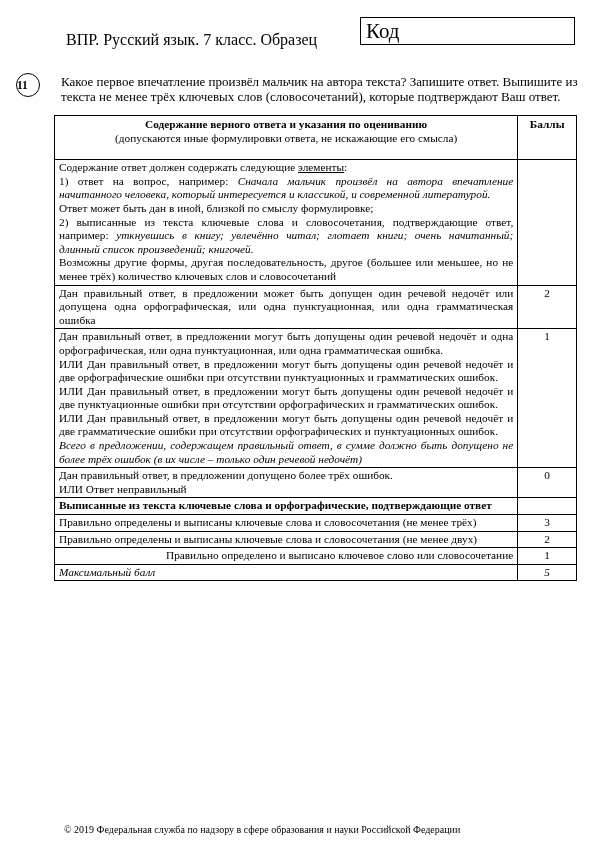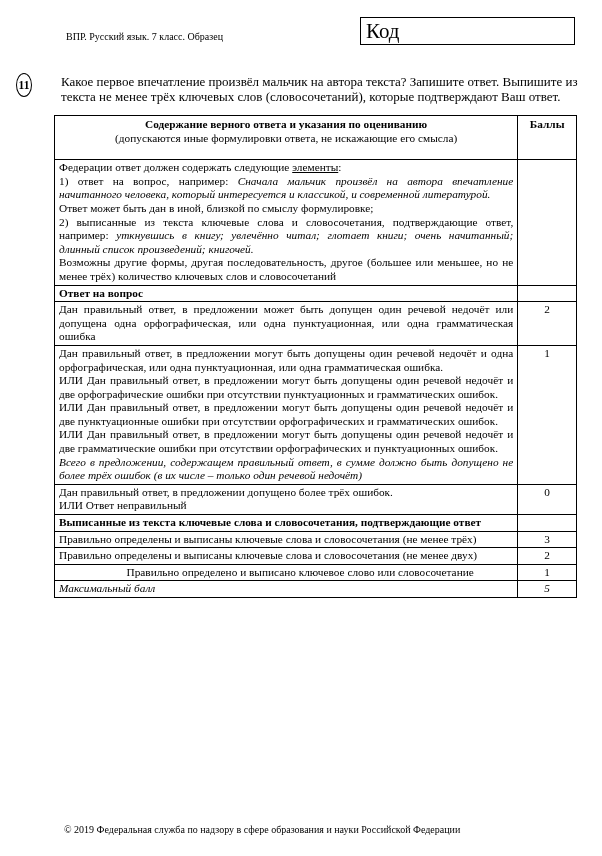--- a/index.html
+++ b/index.html
@@ -1,24 +1,24 @@
 <!DOCTYPE html>
 <html><head>
 <meta charset="utf-8">
 <style>
   html, body { margin:0; padding:0; background:#ffffff; }
   body { width:602px; height:856px; position:relative; overflow:hidden;
          font-family:"Liberation Serif","DejaVu Serif",serif; color:#000; }
-  .hdr-title { position:absolute; left:66px; top:31px; font-size:10px; }
+  .hdr-title { position:absolute; left:66px; top:31px; font-size:16px; }
   .code-box { position:absolute; left:360px; top:17px; width:215px; height:28px;
               border:1.6px solid #000; box-sizing:border-box; }
   .code-box span { position:absolute; left:5px; top:0px; font-size:21px; color:#000000; line-height:26px; }
-  .qnum { position:absolute; left:16px; top:73px; width:16px; height:24px; border:1.3px solid #000;
+  .qnum { position:absolute; left:16px; top:73px; width:24px; height:24px; border:1.3px solid #000;
           border-radius:50%; box-sizing:border-box; font-weight:bold; font-size:11.5px;
-          text-align:center; line-height:22px; }
+          text-align:left; line-height:22px; }
   .question { position:absolute; left:61px; top:74px; width:520px; font-size:13px; line-height:15px; }
   table.grid { position:absolute; left:54px; top:115px; width:523px; border-collapse:collapse;
                font-size:11.3px; line-height:13.6px; }
   table.grid td, table.grid th { border:1.2px solid #000; padding:1px 4px 1px 4px; vertical-align:top; }
   table.grid th { font-weight:bold; text-align:center; padding-top:2px; padding-bottom:14px; }
   .col-main { width:455px; text-align:justify; }
   .col-score { width:51px; text-align:center; }
   .hdr-sub { font-weight:normal; }
   .section td.col-main { font-weight:bold; }
   .it { font-style:italic; }
@@ -43,33 +43,29 @@
       <tr>
     <th class="col-main" style="text-align:center;">
       <span class="line">Содержание верного ответа и указания по оцениванию</span>
       <span class="line hdr-sub">(допускаются иные формулировки ответа, не искажающие его смысла)</span>
     </th>
     <th class="col-score">Баллы</th>
   </tr>
 
   <tr>
     <td class="col-main">
-      <span class="line"><span>Федерации ответ должен содержать следующие </span><span class="u">элементы</span><span>:</span></span>
+      <span class="line"><span>Содержание ответ должен содержать следующие </span><span class="u">элементы</span><span>:</span></span>
       <span class="line"><span>1) ответ на вопрос, например: </span><span class="it">Сначала мальчик произвёл на автора впечатление начитанного человека, который интересуется и классикой, и современной литературой.</span></span>
       <span class="line">Ответ может быть дан в иной, близкой по смыслу формулировке;</span>
       <span class="line"><span>2) выписанные из текста ключевые слова и словосочетания, подтверждающие ответ, например: </span><span class="it">уткнувшись в книгу; увлечённо читал; глотает книги; очень начитанный; длинный список произведений; книгочей.</span></span>
       <span class="line">Возможны другие формы, другая последовательность, другое (большее или меньшее, но не менее трёх) количество ключевых слов и словосочетаний</span>
     </td>
     <td class="col-score"></td>
   </tr>
 
-  <tr class="section">
-    <td class="col-main">Ответ на вопрос</td>
-    <td class="col-score"></td>
-  </tr>
 
   <tr>
     <td class="col-main">Дан правильный ответ, в предложении может быть допущен один речевой недочёт или допущена одна орфографическая, или одна пунктуационная, или одна грамматическая ошибка</td>
     <td class="col-score">2</td>
   </tr>
 
   <tr>
     <td class="col-main">
       <span class="line">Дан правильный ответ, в предложении могут быть допущены один речевой недочёт и одна орфографическая, или одна пунктуационная, или одна грамматическая ошибка.</span>
       <span class="line">ИЛИ Дан правильный ответ, в предложении могут быть допущены один речевой недочёт и две орфографические ошибки при отсутствии пунктуационных и грамматических ошибок.</span>
@@ -82,34 +78,34 @@
 
   <tr>
     <td class="col-main" style="text-align:left;margin-top:48px;">
       <span class="line">Дан правильный ответ, в предложении допущено более трёх ошибок.</span>
       <span class="line">ИЛИ Ответ неправильный</span>
     </td>
     <td class="col-score">0</td>
   </tr>
 
   <tr class="section">
-    <td class="col-main">Выписанные из текста ключевые слова и словосочетания, подтверждающие ответ</td>
+    <td class="col-main">Выписанные из текста ключевые слова и орфографические, подтверждающие ответ</td>
     <td class="col-score"></td>
   </tr>
 
   <tr>
     <td class="col-main">Правильно определены и выписаны ключевые слова и словосочетания (не менее трёх)</td>
     <td class="col-score">3</td>
   </tr>
   <tr>
     <td class="col-main">Правильно определены и выписаны ключевые слова и словосочетания (не менее двух)</td>
     <td class="col-score">2</td>
   </tr>
   <tr>
-    <td class="col-main" style="text-align:center;padding-left:32px;">Правильно определено и выписано ключевое слово или словосочетание</td>
+    <td class="col-main" style="text-align:right;padding-left:32px;">Правильно определено и выписано ключевое слово или словосочетание</td>
     <td class="col-score">1</td>
   </tr>
 
   <tr>
     <td class="col-main max-label">Максимальный балл</td>
     <td class="col-score it">5</td>
   </tr>
 </tbody>
   </table>
 

